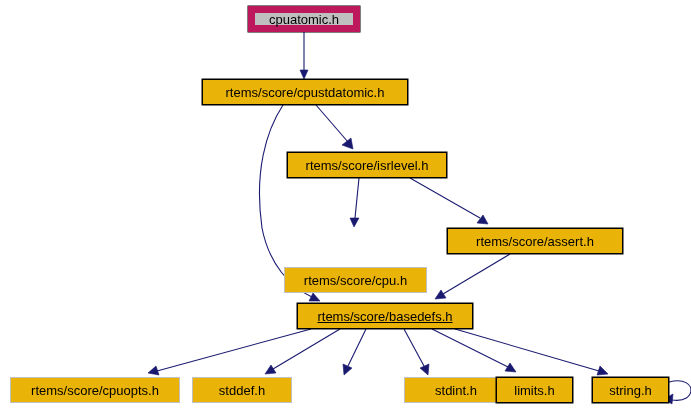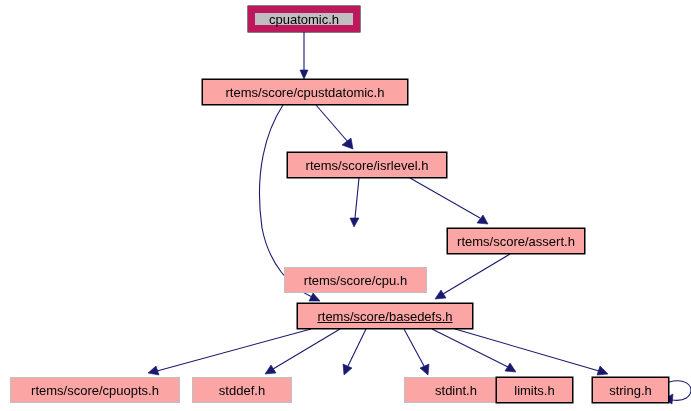--- a/index.html
+++ b/index.html
@@ -19,21 +19,21 @@
     position: absolute;
     left: 0;
     top: 0;
     width: 691px;
     height: 411px;
     display: block;
   }
   .node-box {
     position: absolute;
     box-sizing: border-box;
-    background: #fca5a5;
+    background: #eab308;
     border: 1px solid #c0c0c0;
     display: flex;
     align-items: center;
     justify-content: center;
     white-space: nowrap;
   }
   .node-box.strong {
     border: 1px solid #000000;
     box-shadow: 0 0 0 0.5px #000000;
   }
@@ -144,21 +144,21 @@
   </div>
 
   <div class="node-box strong" style="left:287px; top:152px; width:160px; height:26px;">
     <span class="node-label">rtems/score/isrlevel.h</span>
   </div>
 
   <div class="node-box" style="left:284px; top:228px; width:143px; height:26px;margin-top:39px;">
     <span class="node-label">rtems/score/cpu.h</span>
   </div>
 
-  <div class="node-box strong" style="left:447px; top:228px; width:138px; height:26px;">
+  <div class="node-box strong" style="left:447px; top:228px; width:176px; height:26px;">
     <span class="node-label">rtems/score/assert.h</span>
   </div>
 
   <div class="node-box strong" style="left:297px; top:303px; width:176px; height:26px;text-decoration:underline;">
     <span class="node-label">rtems/score/basedefs.h</span>
   </div>
 
   <div class="node-box" style="left:10px; top:377px; width:170px; height:26px;">
     <span class="node-label">rtems/score/cpuopts.h</span>
   </div>

